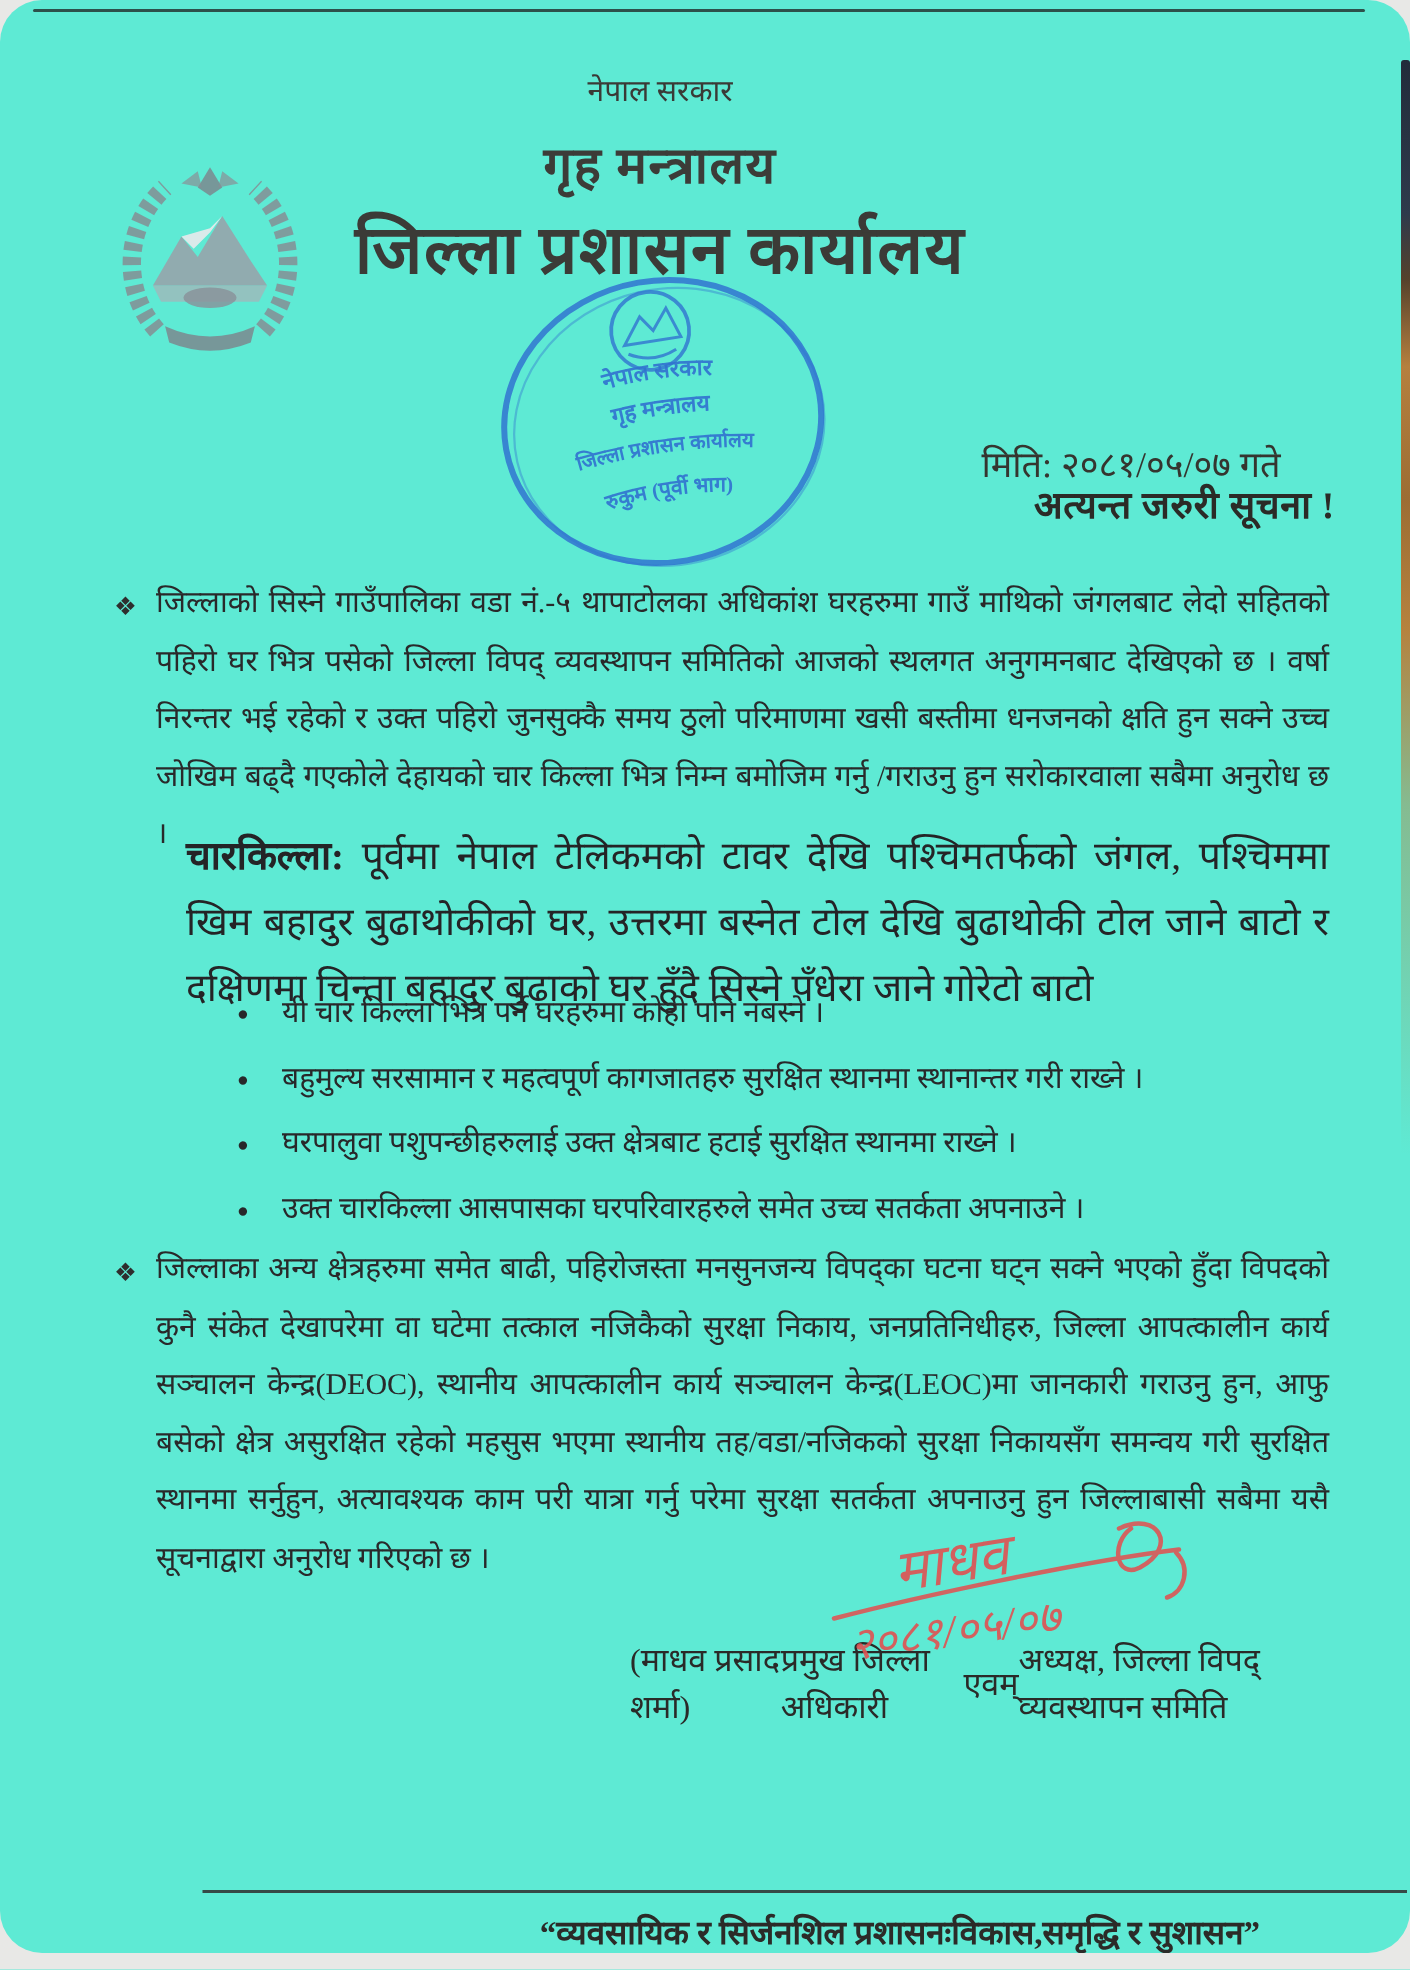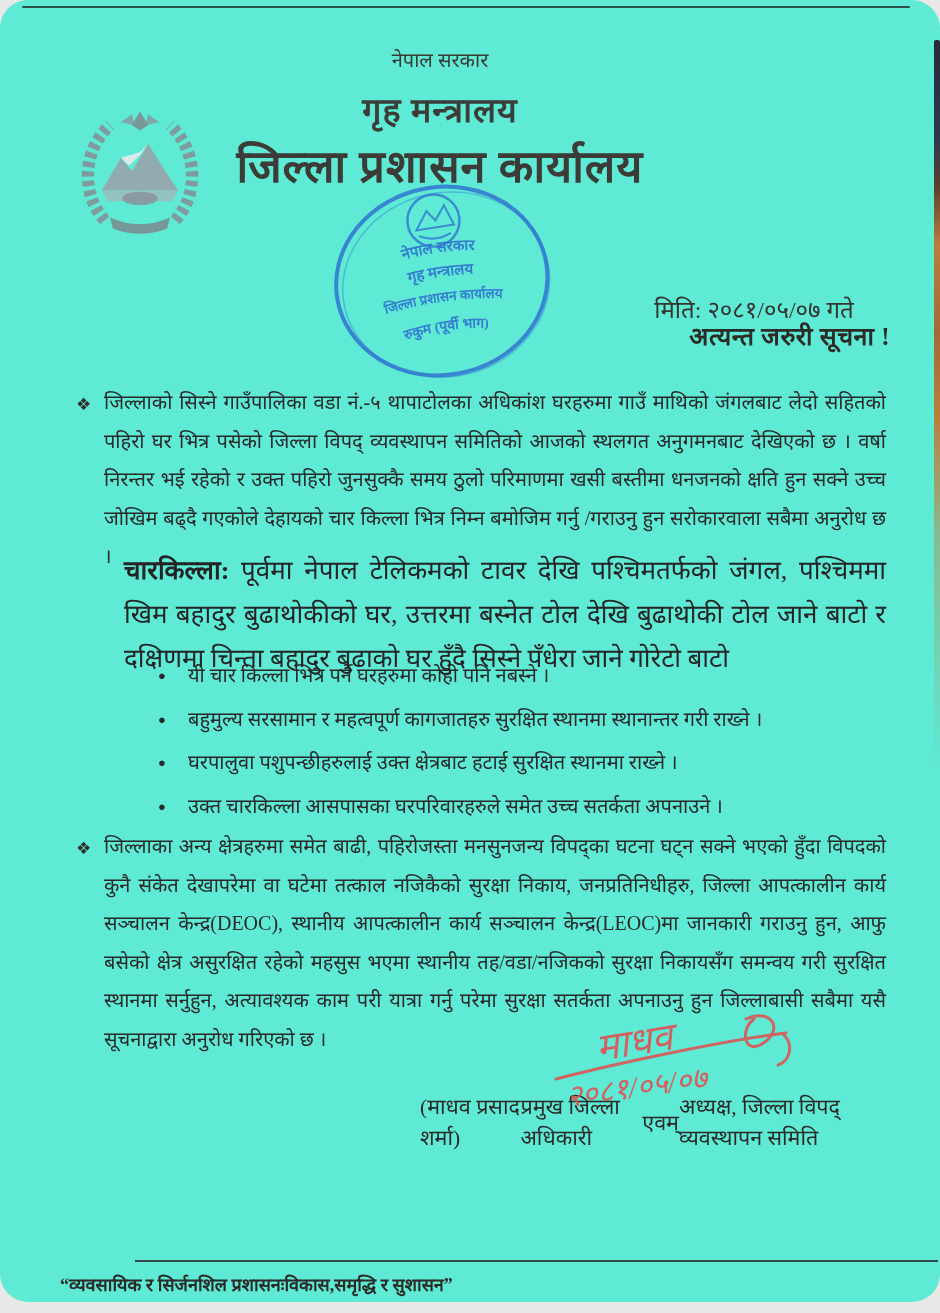--- a/index.html
+++ b/index.html
@@ -97,21 +97,21 @@
     font-size:21.5px; color:#2a2a28; line-height:31px;
   }
   .signatory .sig-name { font-weight:500; }
   
   .footer-rule {
     position:absolute; left:135px; top:1260px; width:803px; height:2px;
     background:#2e2e2e; opacity:.85;
   }
   .footer-quote {
     position:absolute; left:60px; top:1272px; width:780px;
-    text-align:left; font-size:18px; font-weight:600; color:#2b2b28;
+    text-align:right; font-size:22px; font-weight:600; color:#2b2b28;
   }
 </style>
 </head>
 <body>
 
 <div class="page">
 
   <div class="scan-top-line"></div>
   <div class="scan-right-strip"></div>
 

